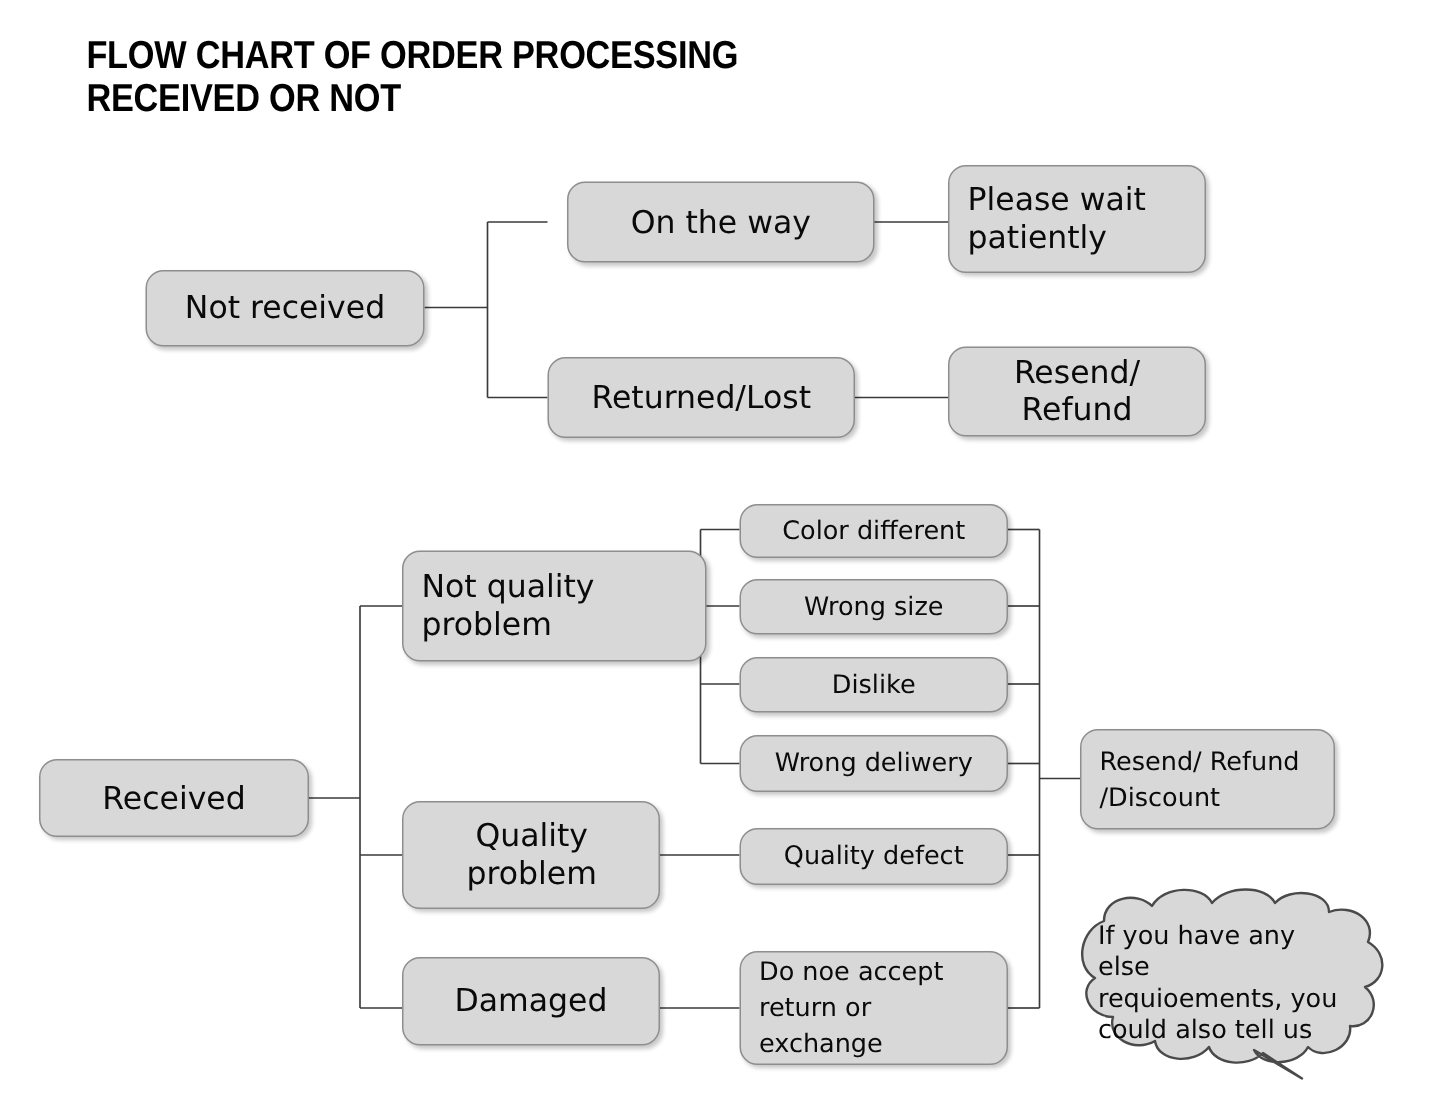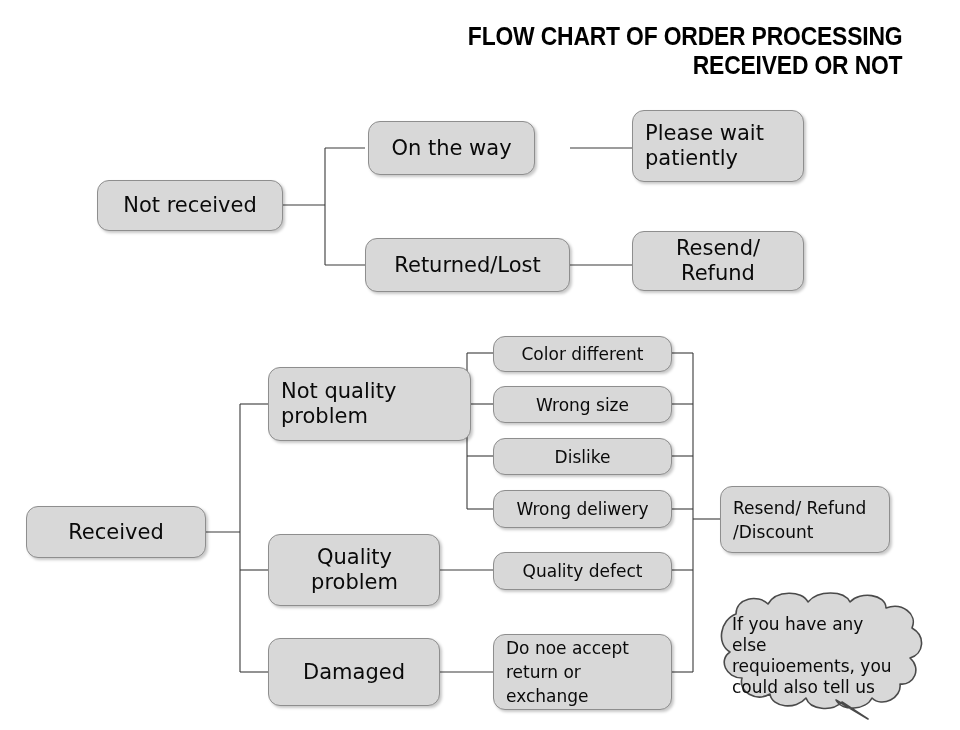--- a/index.html
+++ b/index.html
@@ -24,21 +24,21 @@
     width: 960px;
     height: 730px;
   }
 
   
   .title-block {
     position: absolute;
     left: 0;
     top: 22px;
     width: 960px;
-    text-align: right;
+    text-align: left;
     pointer-events: none;
   }
   .title-line {
     display: block;
     font-family: "Liberation Sans Narrow", "Liberation Sans", sans-serif;
     font-weight: bold;
     font-size: 26px;
     line-height: 29px;
     letter-spacing: -0.2px;
     transform: scaleX(0.88);
@@ -156,21 +156,21 @@
     <path class="conn" d="M672 570 H693"></path>
     <path class="conn" d="M672 672 H693"></path>
 
     <path class="conn" d="M693 519 H720"></path>
   </svg>
 
   <div class="node center" style="left:97px; top:180px; width:186px; height:51px;justify-content:flex-end;">
     <span class="node-label">Not received</span>
   </div>
 
-  <div class="node center" style="left:368px; top:121px; width:167px; height:54px;">
+  <div class="node center" style="left:378px; top:121px; width:205px; height:54px;">
     <span class="node-label">On the way</span>
   </div>
 
   <div class="node center" style="left:365px; top:238px; width:205px; height:54px;">
     <span class="node-label">Returned/Lost</span>
   </div>
 
   <div class="node left" style="left:632px; top:110px; width:172px; height:72px;">
     <span class="node-label">Please wait
 patiently</span>
@@ -188,21 +188,21 @@
   <div class="node left" style="left:268px; top:367px; width:203px; height:74px;">
     <span class="node-label">Not quality
 problem</span>
   </div>
 
   <div class="node center" style="left:268px; top:534px; width:172px; height:72px;padding-left:9px;">
     <span class="node-label">Quality
 problem</span>
   </div>
 
-  <div class="node center" style="left:268px; top:638px; width:172px; height:68px;">
+  <div class="node center" style="left:268px; top:638px; width:172px; height:59px;">
     <span class="node-label">Damaged</span>
   </div>
 
   <div class="node center pad-sm" style="left:493px; top:336px; width:179px; height:36px;">
     <span class="node-label">Color different</span>
   </div>
 
   <div class="node center pad-sm" style="left:493px; top:386px; width:179px; height:37px;">
     <span class="node-label">Wrong size</span>
   </div>

